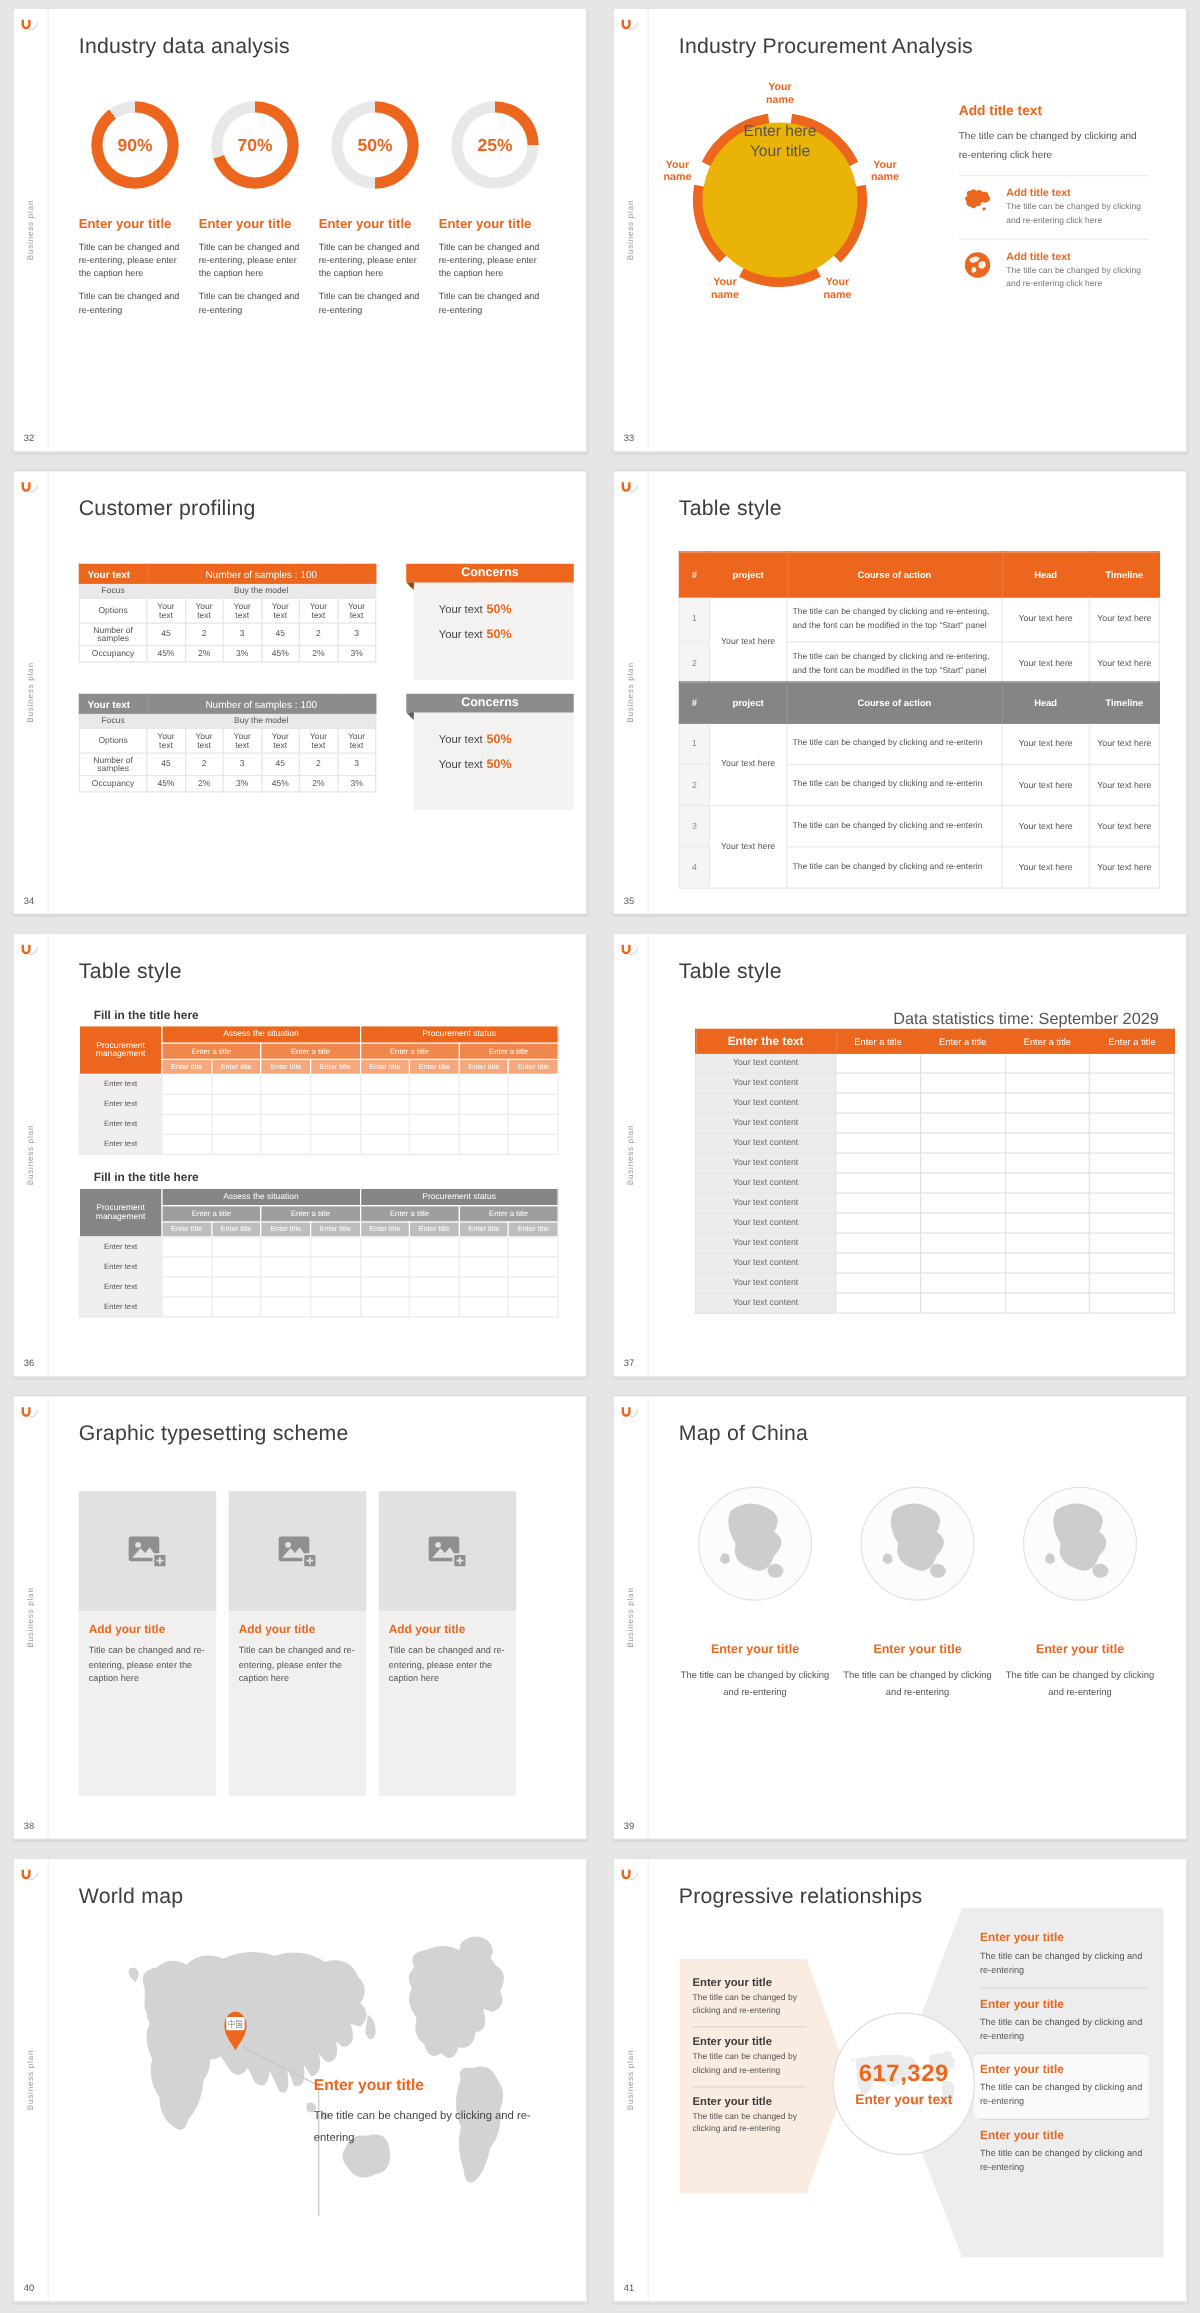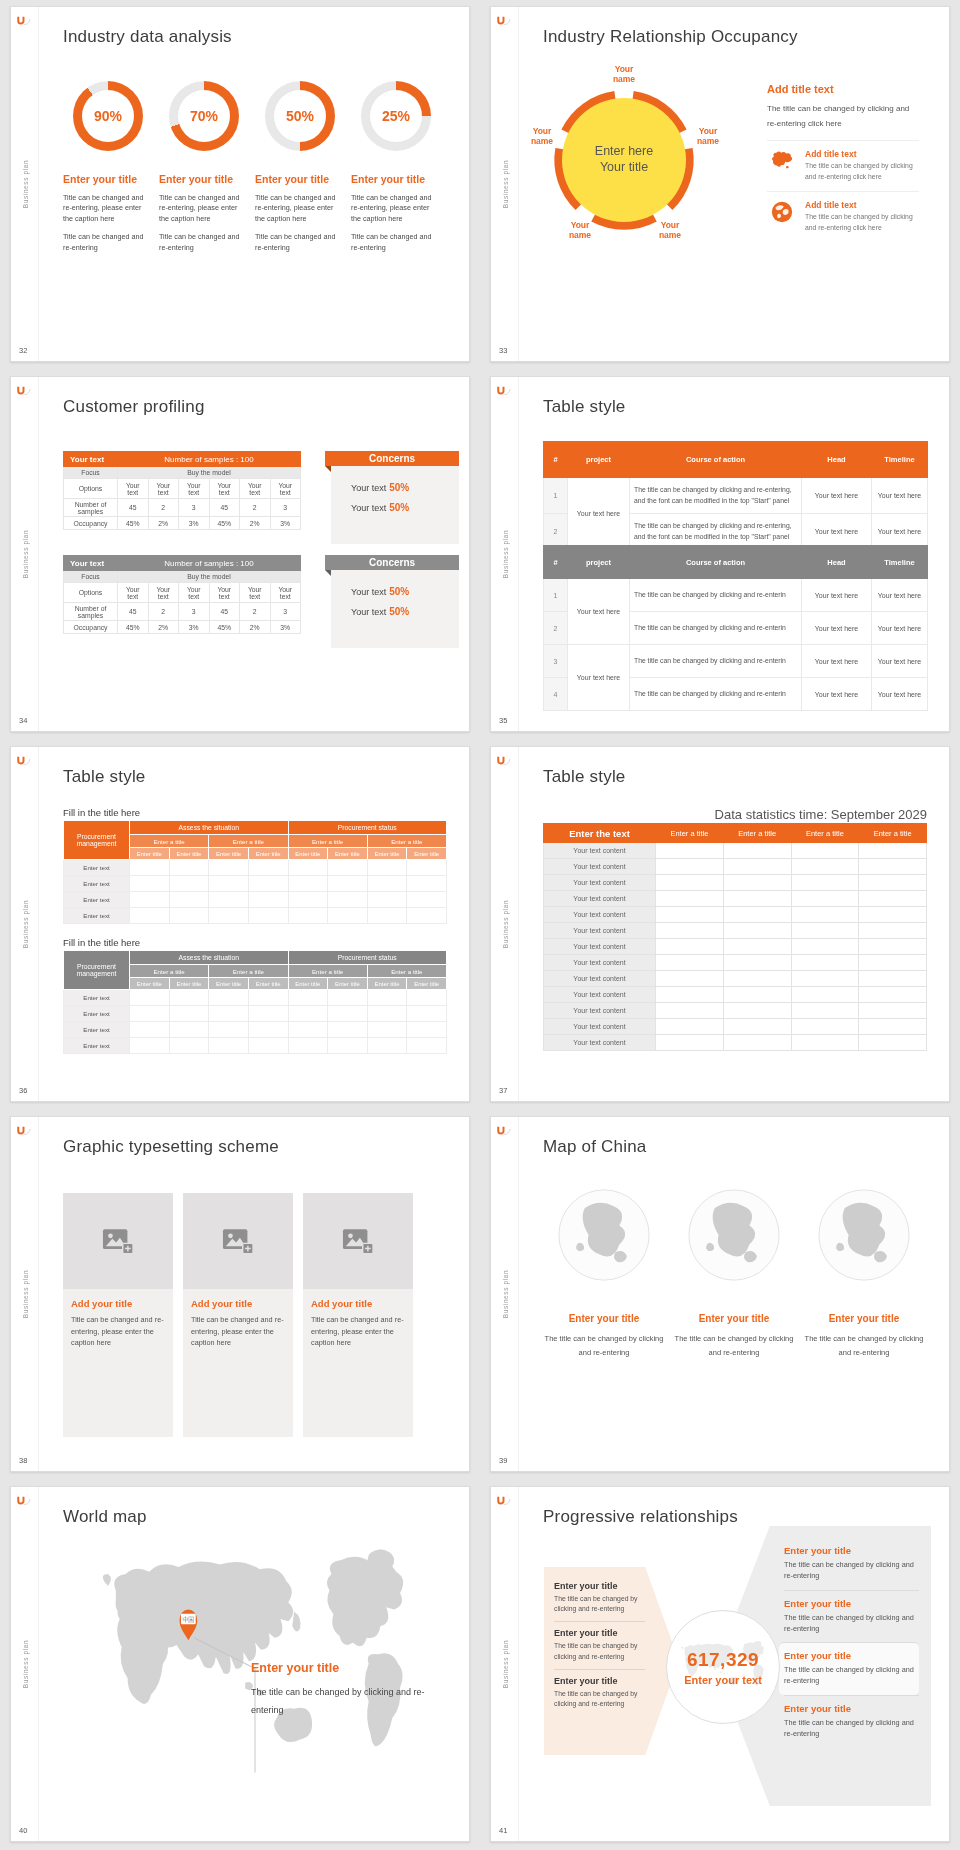--- a/index.html
+++ b/index.html
@@ -36,22 +36,22 @@
          background:conic-gradient(var(--orange) calc(var(--p)*1%), #e8e8e8 0);}
   .donut::before{content:""; position:absolute; inset:9px; background:#fff; border-radius:50%;}
   .donut-pct{position:relative; font-size:14px; font-weight:bold; color:var(--orange);text-align:center;}
   .donut-title{margin-top:22px; font-size:10.5px; font-weight:bold; color:var(--orange);}
   .donut-cap{margin-top:8px; font-size:7.2px; line-height:1.45; color:#4a4a4a;}
 
   
   .rel-wrap{position:absolute; left:14px; top:62px; width:200px; height:192px;}
   .rel-arcs{position:absolute; left:10px; top:10px; width:162px; height:162px;}
   .rel-center{position:absolute; left:29px; top:29px; width:124px; height:124px; border-radius:50%;
-              background:#fde047; display:flex; flex-direction:column; align-items:center;
-              justify-content:center; font-size:12.5px; color:#555; text-align:center; line-height:1.25;}
+              background:#eab308; display:flex; flex-direction:column; align-items:center;
+              font-size:12.5px; color:#555; text-align:center; line-height:1.25;}
   .rel-name{position:absolute; width:42px; text-align:center; font-size:8.5px; font-weight:bold;
             color:var(--orange); line-height:1.15;}
   .rel-right{position:absolute; left:248px; top:76px; width:152px;}
   .rel-right h3{font-size:11px; font-weight:bold; color:var(--orange); margin-bottom:6px;}
   .rel-right .lead{font-size:8px; line-height:1.9; color:#555;}
   .rel-row{display:flex; gap:8px; margin-top:9px; padding-top:8px; border-top:1px solid #eee;}
   .rel-row .ric{flex:0 0 30px; display:flex; align-items:flex-start; justify-content:center;}
   .rel-row h4{font-size:8.5px; font-weight:bold; color:var(--orange); margin-bottom:2px;}
   .rel-row p{font-size:6.8px; line-height:1.55; color:#777;}
 
@@ -84,37 +84,37 @@
   .style-table th{background:var(--orange); color:#fff; font-size:7.5px; font-weight:bold; height:22px;
                   border:1px solid var(--orange);}
   .st-gray th{background:var(--gray-hd); border-color:var(--gray-hd);}
   .style-table td{border:1px solid #e9e9e9; padding:2px 4px; text-align:center;}
   .style-table td.course{text-align:left; font-size:6.8px; line-height:1.5;}
   .style-table td.idx{background:#f5f5f5; color:#888;}
   .style-table tr{height:36px;}
   .st-gray tr{height:33px;}
 
   
-  .sec-title{position:absolute; left:24px; font-size:9.5px; font-weight:normal; color:#3a3a3a;}
+  .sec-title{position:absolute; left:36px; font-size:9.5px; font-weight:bold; color:#3a3a3a;}
   .proc-table{position:absolute; left:24px; width:384px; border-collapse:collapse; table-layout:fixed;
               font-size:6.2px; color:#555;}
   .proc-table td{border:1px solid #ececec; text-align:center; padding:1px;}
   .proc-table .corner{background:var(--orange); color:#fff; font-size:7px; border-color:#fff;}
   .proc-table .g1 td{background:var(--orange); color:#fff; height:14px; border-color:#fff; font-size:6.8px;}
   .proc-table .g2 td{background:var(--orange2); color:#fff; height:13px; border-color:#fff;}
   .proc-table .g3 td{background:var(--orange3); color:#fff; height:12px; border-color:#fff; font-size:5.9px;}
   .proc-table .body-r{height:16px;}
   .proc-table .body-r td:first-child{background:#f0eeee;}
   .p-gray .corner,.p-gray .g1 td{background:var(--gray-hd);}
   .p-gray .g2 td{background:var(--gray-hd2);}
   .p-gray .g3 td{background:var(--gray-hd3);}
 
   
   .note{position:absolute; left:24px; width:384px; text-align:right; font-size:13px; color:#555;}
-  .data-table{position:absolute; left:24px; width:384px; border-collapse:collapse; table-layout:fixed; font-size:7px;}
+  .data-table{position:absolute; left:37px; width:384px; border-collapse:collapse; table-layout:fixed; font-size:7px;}
   .data-table th{background:var(--orange); color:#fff; height:19px; font-size:7.5px; font-weight:normal;
                  border:1px solid var(--orange);}
   .data-table th.first{font-size:9.5px; font-weight:bold;}
   .data-table td{border:1px solid #e3e3e3; height:16px; text-align:center;}
   .data-table td.rl{background:#ececec; color:#666;}
 
   
   .gcards{position:absolute; left:24px; top:76px; display:flex; gap:10px;}
   .gcard{width:110px;}
   .gc-img{height:96px; background:#e2e0e0; display:flex; align-items:center; justify-content:center;}
@@ -232,21 +232,21 @@
       <div class="logo">
         <svg width="15" height="11" viewBox="0 0 20 14">
             <path d="M3 2v5.5a3.5 3.5 0 0 0 7 0V2" fill="none" stroke="#EC661E" stroke-width="2.6"></path>
             <path d="M10 12q6 2 9-7" fill="none" stroke="#d9d9d9" stroke-width="1.3"></path>
           </svg>
       </div>
       <div class="vlabel">Business plan</div>
       <div class="pagenum">33</div>
     </div>
     <div class="content">
-      <h2 class="stitle">Industry Relationship Occupancy</h2>
+      <h2 class="stitle">Industry Procurement Analysis</h2>
       <div class="rel-wrap">
         <svg class="rel-arcs" viewBox="0 0 200 200" fill="none" stroke="#EC661E" stroke-width="12">
           <path d="M111.1 20.8 A80 80 0 0 1 171.9 64.9"></path>
           <path d="M178.8 86.1 A80 80 0 0 1 155.6 157.5"></path>
           <path d="M137.6 170.6 A80 80 0 0 1 62.4 170.6"></path>
           <path d="M44.4 157.5 A80 80 0 0 1 21.2 86.1"></path>
           <path d="M28.1 64.9 A80 80 0 0 1 88.9 20.8"></path>
         </svg>
         <div class="rel-center">
           <span>Enter here</span>

